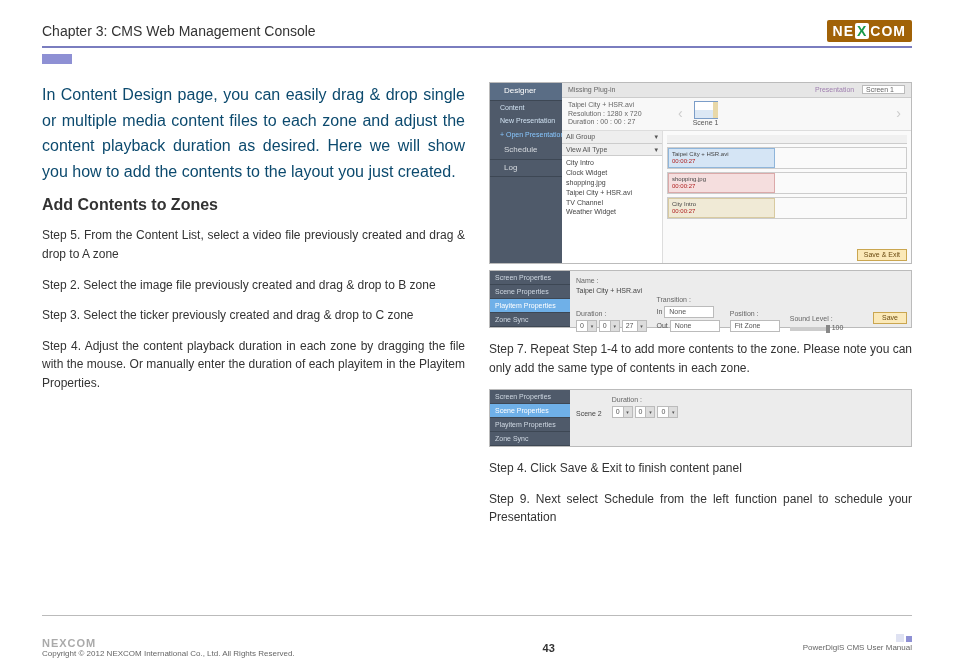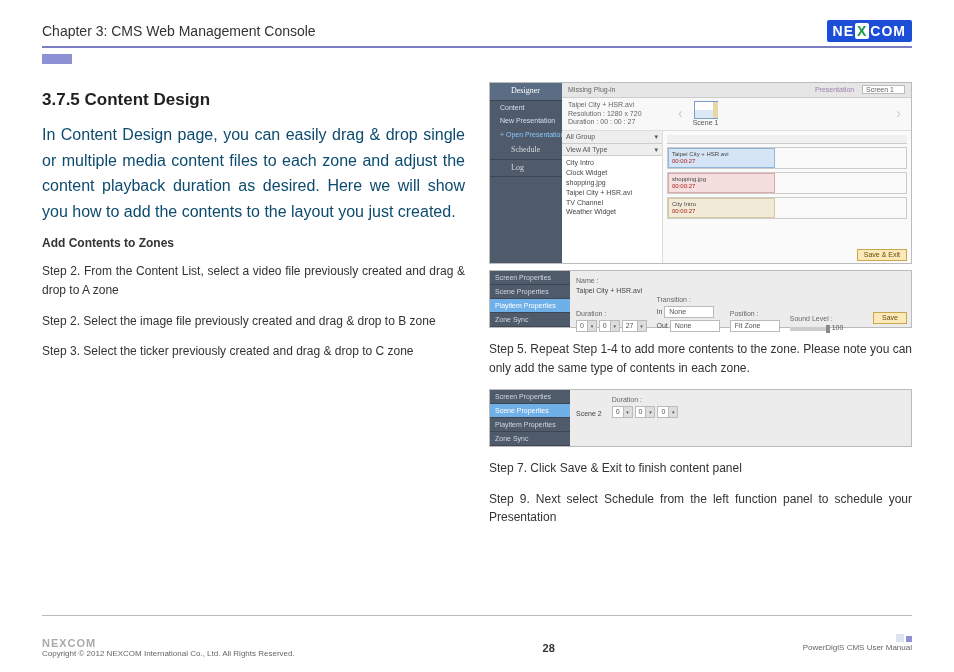--- a/index.html
+++ b/index.html
@@ -24,21 +24,21 @@
     border-bottom: 2px solid #7a7dbf;
     padding-bottom: 4px;
   }
   .chapter-title {
     font-size: 14px;
     color: #333;
   }
   .logo {
     display: inline-flex;
     align-items: center;
-    background: #1d4ed8;
+    background: #a16207;
     padding: 3px 6px;
     border-radius: 2px;
   }
   .logo-text {
     font-family: Arial, sans-serif;
     font-weight: bold;
     font-size: 14px;
     letter-spacing: 1px;
     color: #fff;
   }
@@ -72,21 +72,21 @@
     margin: 8px 0 12px 0;
   }
   p.body-text {
     font-size: 16px;
     line-height: 1.6;
     color: #0c4a6e;
     margin: 0 0 12px 0;
     text-align: justify;
   }
   .sub-heading {
-    font-size: 12px;
+    font-size: 16px;
     font-weight: bold;
     margin: 0 0 12px 0;
   }
   .step {
     font-size: 12px;
     line-height: 1.55;
     margin: 0 0 12px 0;
     text-align: justify;
   }
   .bold { font-weight: normal; }
@@ -105,25 +105,24 @@
   }
   .side-panel {
     width: 72px;
     background: #4f5a6a;
     display: flex;
     flex-direction: column;
     color: #d7dbe0;
     font-size: 8px;
   }
   .side-item {
-    padding: 4px 21px;
+    padding: 4px 14px;
     border-bottom: 1px solid #3d4754;
     white-space: nowrap;
     overflow: hidden;
-    font-family: Liberation Serif, serif;
   }
   .side-item.designer { background: #5a6d85; color:#fff;}
   .side-sub {
     padding: 3px 6px 3px 10px;
     font-size: 7px;
     color: #cfe0f0;
     white-space: nowrap;
     overflow: hidden;
   }
   .side-sub.open { color: #88c7ff; }
@@ -372,28 +371,30 @@
       <span class="logo-text">
         <span>NE</span><span class="split">X</span><span>COM</span>
       </span>
     </span>
   </div>
   <div class="tab-marker"></div>
 
   <div class="content">
 
     <div class="col">
-      <h2 class="section-heading">3.7.5 Content Design</h2>
       <p class="body-text">In Content Design page, you can easily drag &amp; drop single or multiple media content files to each zone and adjust the content playback duration as desired. Here we will show you how to add the contents to the layout you just created.</p>
       <p class="sub-heading">Add Contents to Zones</p>
       <p class="step">
-        <span>Step 2. From the </span><span class="bold">Content List</span><span>, select a video file previously created and drag &amp; drop to A zone</span>
+        <span>Step 5. From the </span><span class="bold">Content List</span><span>, select a video file previously created and drag &amp; drop to A zone</span>
       </p>
       <p class="step">Step 2. Select the image file previously created and drag &amp; drop to B zone</p>
       <p class="step">Step 3. Select the ticker previously created and drag &amp; drop to C zone</p>
+      <p class="step">
+        <span>Step 4. Adjust the content playback duration in each zone by dragging the file with the mouse. Or manually enter the duration of each playitem in the </span><span class="bold">Playitem Properties</span><span>.</span>
+      </p>
     </div>
 
     <div class="col">
 
       <div class="shot shot1">
         <div class="side-panel">
           <div class="side-item designer">Designer</div>
           <div class="side-sub">Content</div>
           <div class="side-sub">New Presentation</div>
           <div class="side-sub open">+ Open Presentation</div>
@@ -519,21 +520,21 @@
               <span>
                 <span class="slider"></span>
                 <span>100</span>
               </span>
             </div>
           </div>
           <div class="save-btn">Save</div>
         </div>
       </div>
 
-      <p class="step" style="margin-top:12px;">Step 5. Repeat Step 1-4 to add more contents to the zone. Please note you can only add the same type of contents in each zone.</p>
+      <p class="step" style="margin-top:12px;">Step 7. Repeat Step 1-4 to add more contents to the zone. Please note you can only add the same type of contents in each zone.</p>
 
       <div class="shot shot3 shot-props">
         <div class="prop-side">
           <div class="prop-tab">Screen Properties</div>
           <div class="prop-tab active">Scene Properties</div>
           <div class="prop-tab">Playitem Properties</div>
           <div class="prop-tab">Zone Sync</div>
         </div>
         <div class="prop-body">
           <div class="prop-row">
@@ -555,34 +556,34 @@
                     <span class="num">0</span>
                     <span class="btn">▾</span>
                   </span>
               </span>
             </div>
           </div>
         </div>
       </div>
 
       <p class="step" style="margin-top:12px;">
-        <span>Step 7. Click </span><span class="bold">Save &amp; Exit</span><span> to finish content panel</span>
+        <span>Step 4. Click </span><span class="bold">Save &amp; Exit</span><span> to finish content panel</span>
       </p>
       <p class="step">
         <span>Step 9. Next select </span><span class="bold">Schedule</span><span> from the left function panel to schedule your Presentation</span>
       </p>
     </div>
   </div>
 
   <div class="footer-deco">
     <span></span>
       <span class="dark"></span>
   </div>
 
   <div class="footer">
     <div>
       <div class="logo-footer">NEXCOM</div>
       <div>Copyright © 2012 NEXCOM International Co., Ltd. All Rights Reserved.</div>
     </div>
-    <div class="center">28</div>
+    <div class="center">43</div>
     <div>PowerDigiS CMS User Manual</div>
   </div>
 </div>
 
 </body></html>

